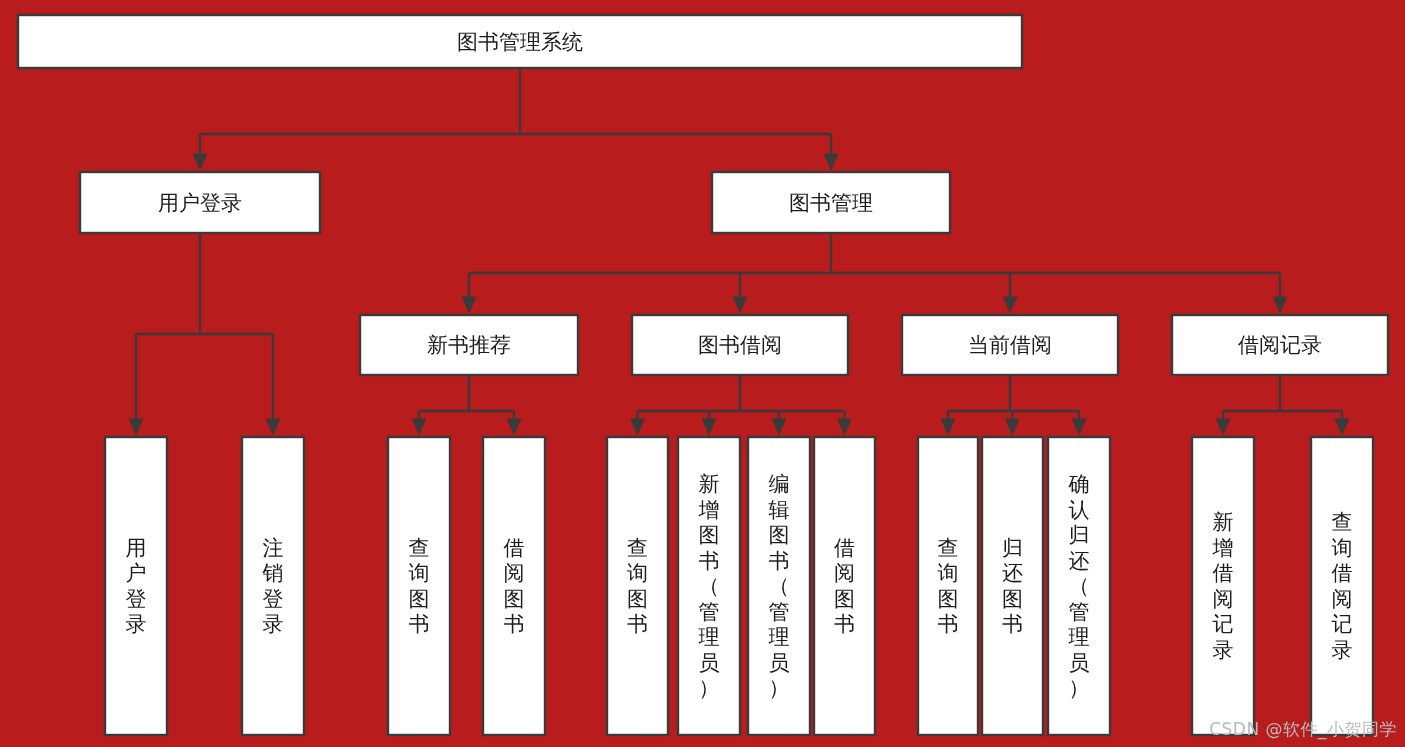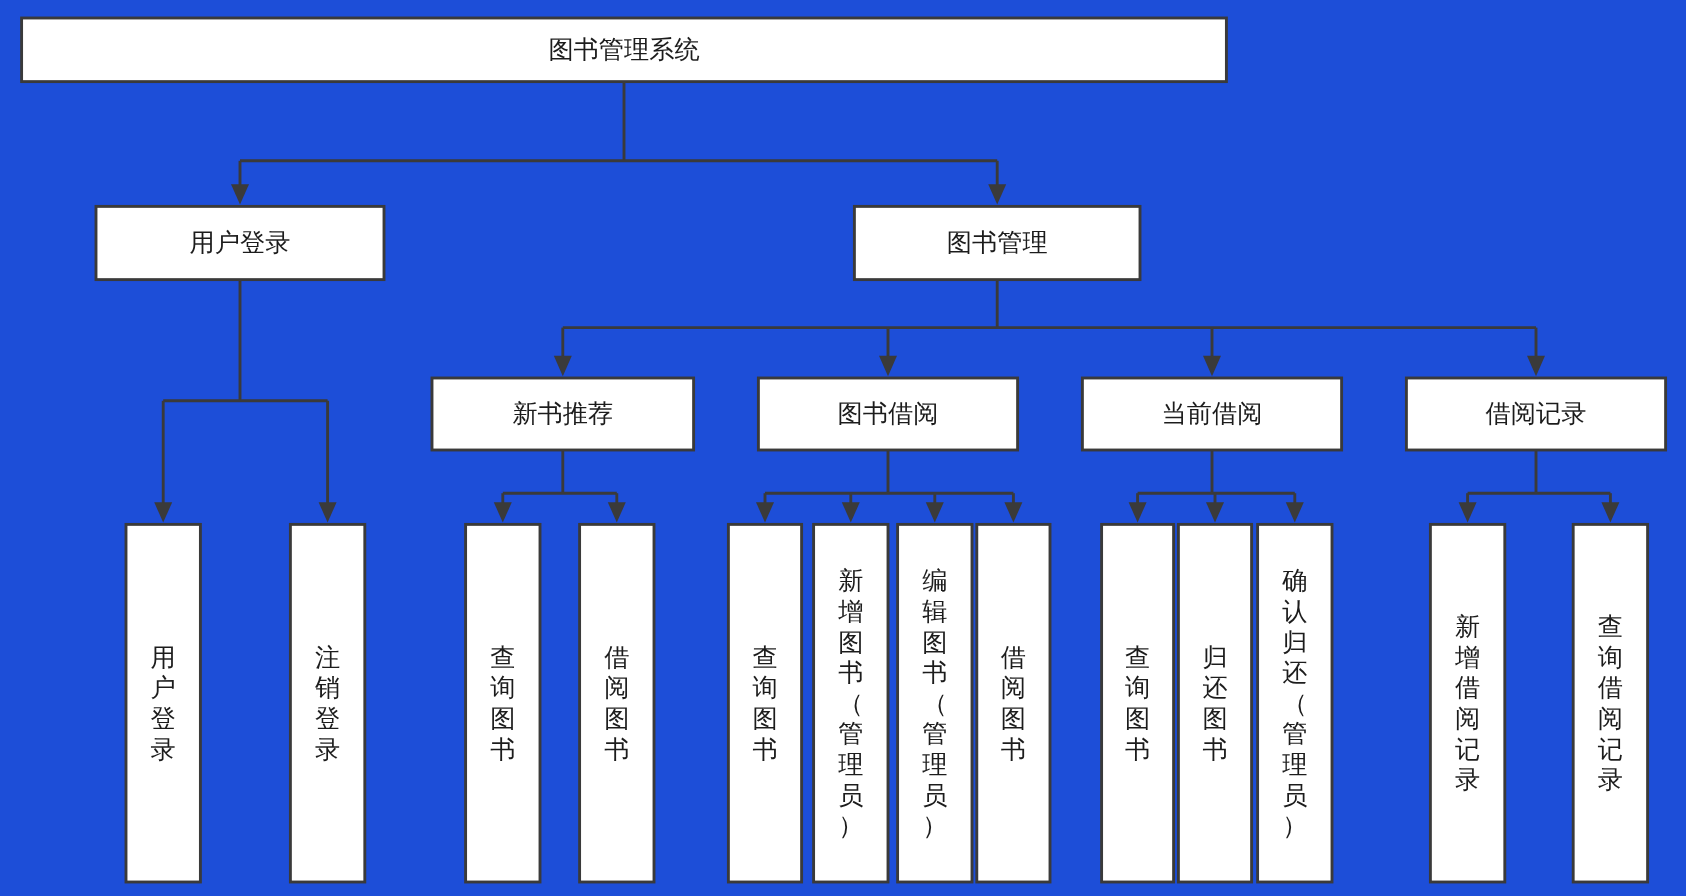--- a/index.html
+++ b/index.html
@@ -11,21 +11,21 @@
   body {
     width: 1405px;
     height: 747px;
     font-family: "DejaVu Sans", "Liberation Sans", sans-serif;
     overflow: hidden;
   }
   #diagram-root {
     position: relative;
     width: 1405px;
     height: 747px;
-    background: #1d4ed8;
+    background: #b91c1c;
   }
   #diagram-svg {
     position: absolute;
     top: 0;
     left: 0;
     width: 1405px;
     height: 747px;
     display: block;
   }
   .node-box {
@@ -205,14 +205,15 @@
           <rect x="1192" y="437" width="62" height="298" class="node-box"></rect>
           <text x="1223" y="529.39" class="node-label-v"><tspan x="1223" dy="0">新</tspan><tspan x="1223" dy="25.5">增</tspan><tspan x="1223" dy="25.5">借</tspan><tspan x="1223" dy="25.5">阅</tspan><tspan x="1223" dy="25.5">记</tspan><tspan x="1223" dy="25.5">录</tspan></text>
         </g>
         <g>
           <rect x="1311" y="437" width="62" height="298" class="node-box"></rect>
           <text x="1342" y="529.39" class="node-label-v"><tspan x="1342" dy="0">查</tspan><tspan x="1342" dy="25.5">询</tspan><tspan x="1342" dy="25.5">借</tspan><tspan x="1342" dy="25.5">阅</tspan><tspan x="1342" dy="25.5">记</tspan><tspan x="1342" dy="25.5">录</tspan></text>
         </g>
       </g>
   </svg>
 
+  <div class="watermark-text">CSDN @软件_小贺同学</div>
 
 </div>
 
 </body></html>

